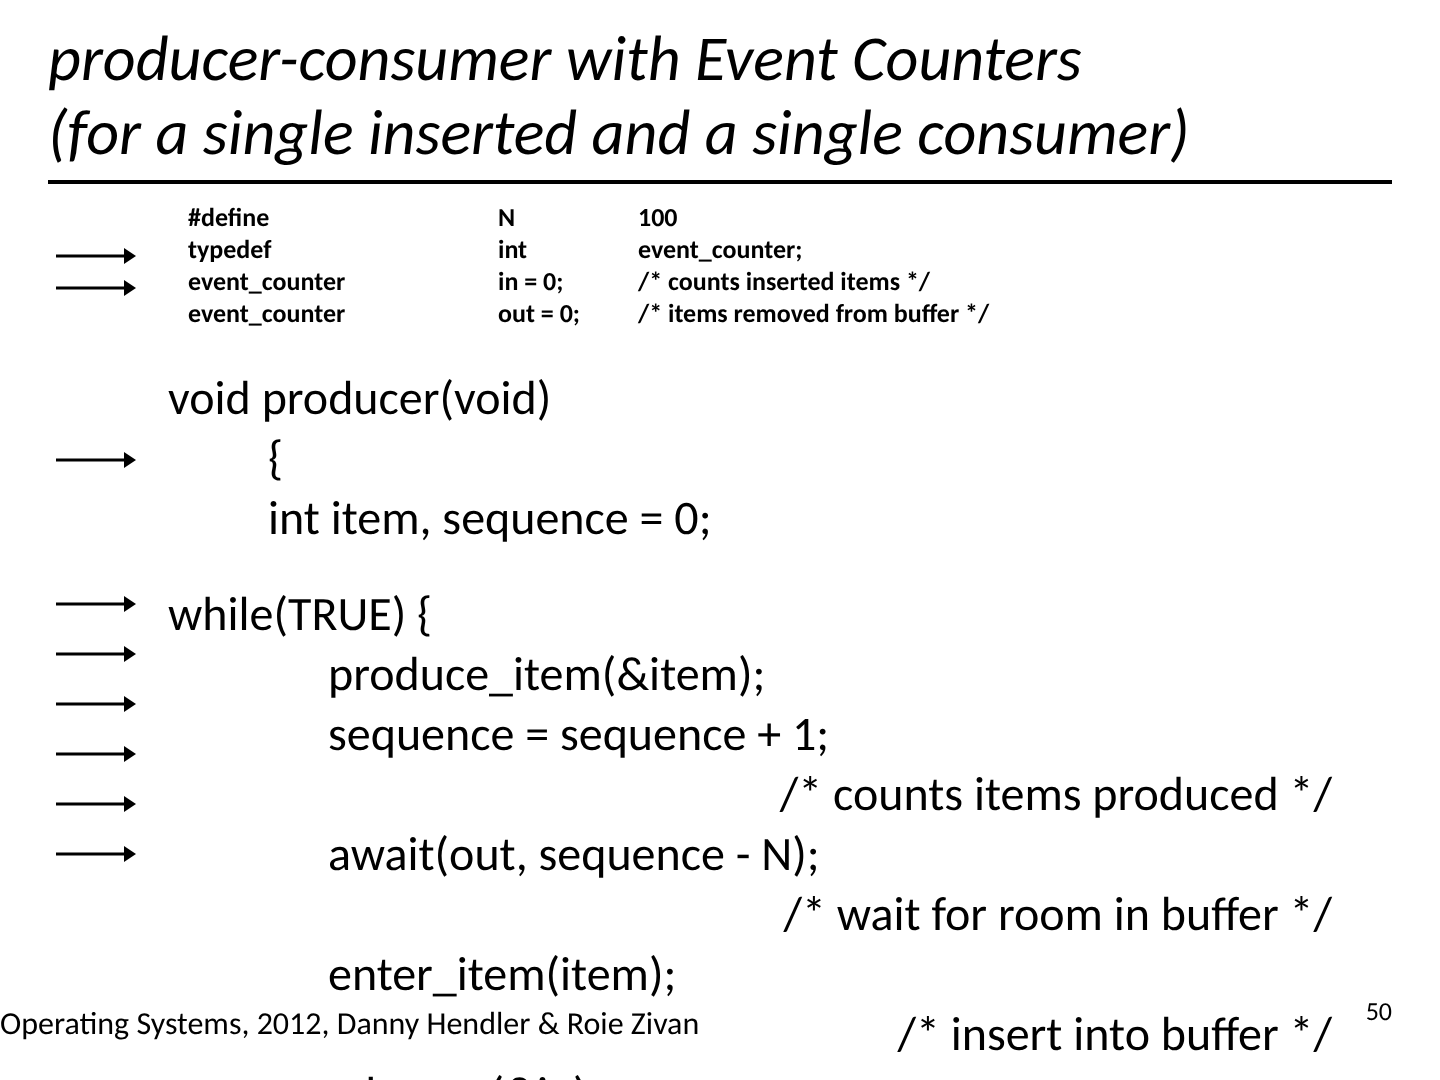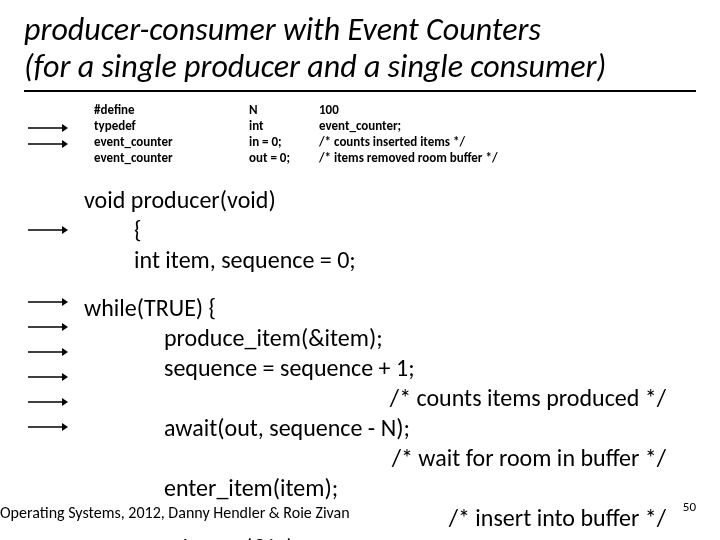--- a/index.html
+++ b/index.html
@@ -66,41 +66,41 @@
     right: 24px;
     font-size: 13px;
   }
   .close-inner { margin-left: 180px; }
 </style>
 </head>
 <body>
 
 <div class="title">
   <span>producer-consumer with Event  Counters</span><br>
-  <span>(for a single producer and a single consumer)</span>
+  <span>(for a single inserted and a single consumer)</span>
 </div>
 
 <div class="defs">
   <div class="col1">
     <div>#define</div>
     <div>typedef</div>
     <div>event_counter</div>
     <div>event_counter</div>
   </div>
   <div class="col2">
     <div>N</div>
     <div>int</div>
     <div>in = 0;</div>
     <div>out = 0;</div>
   </div>
   <div class="col3">
     <div>100</div>
     <div>event_counter;</div>
     <div>/* counts inserted items */</div>
-    <div>/* items removed room buffer */</div>
+    <div>/* items removed from buffer */</div>
   </div>
 </div>
 
 <div class="code">
   <div class="block1">
     <div>void producer(void)</div>
     <div class="indent2">{</div>
     <div class="indent2">int  item, sequence = 0;</div>
   </div>
   <div class="block2">

